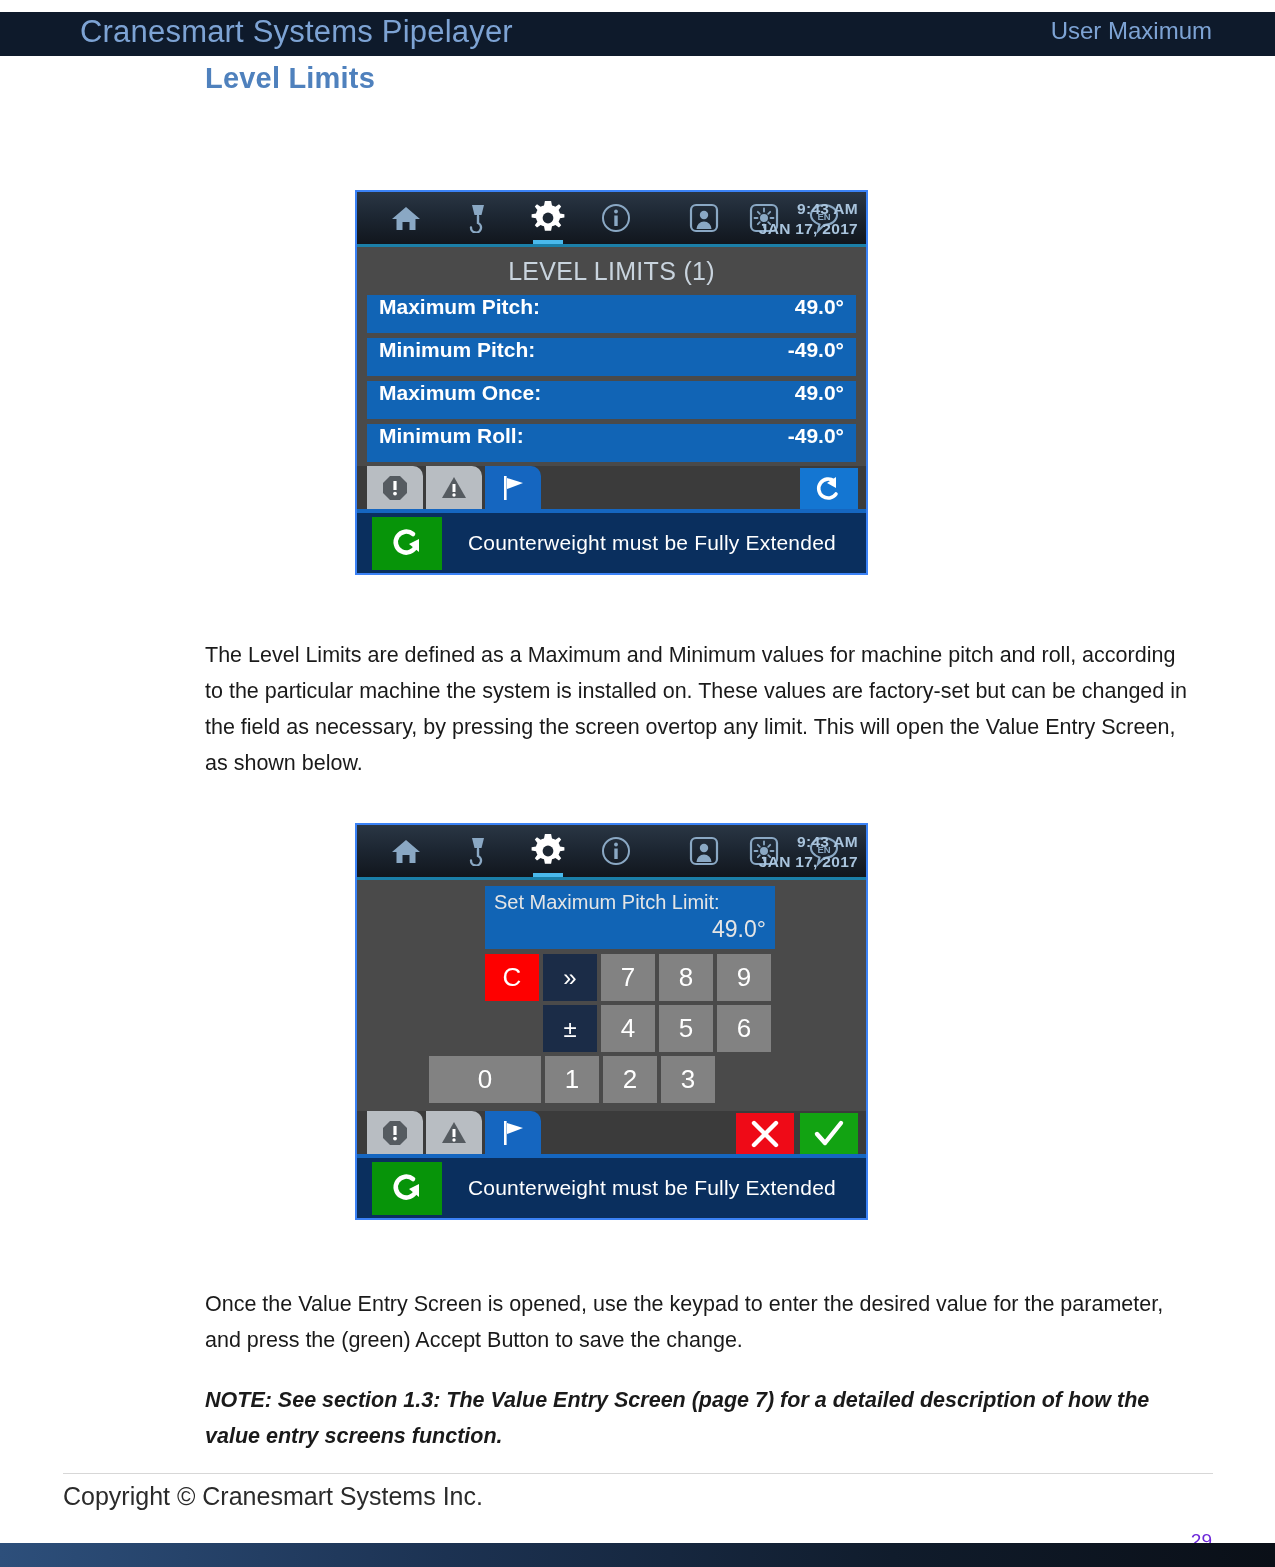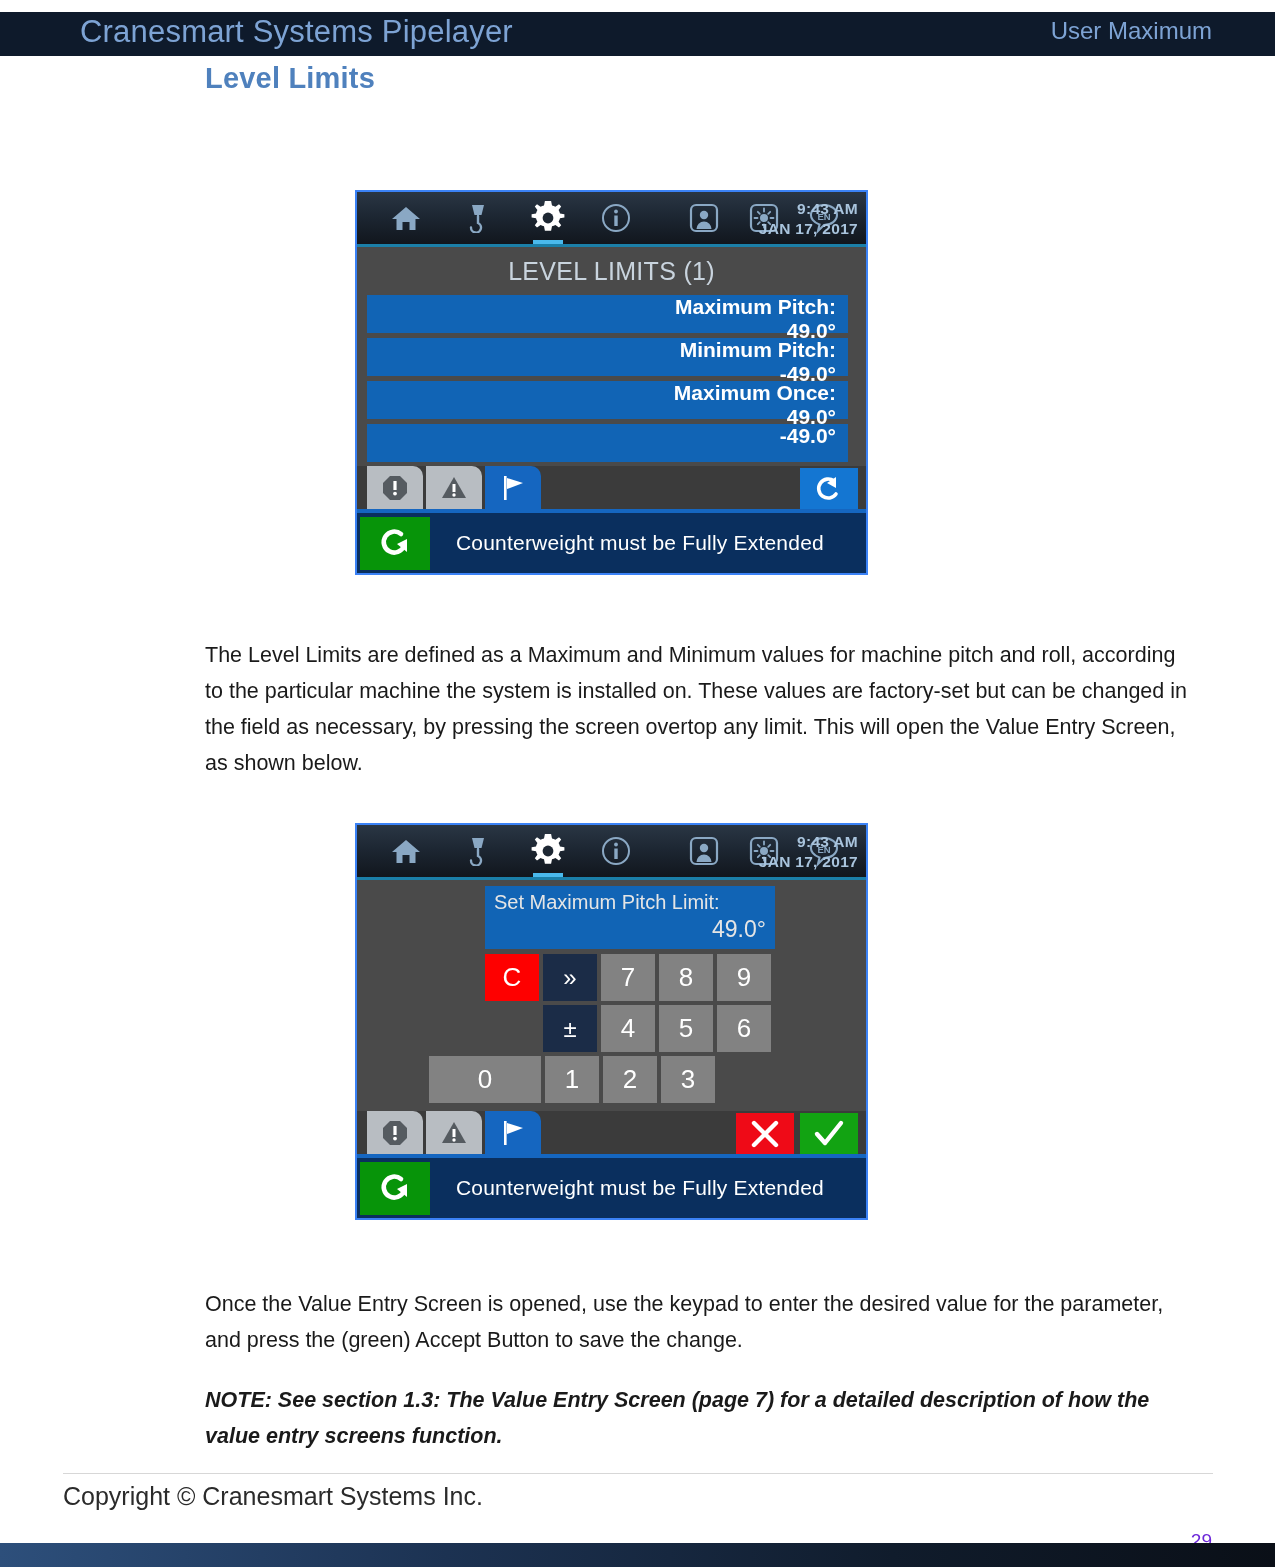--- a/index.html
+++ b/index.html
@@ -119,30 +119,29 @@
 
   .dev-screen-title {
     text-align: center;
     color: #c9d4de;
     font-size: 25px;
     padding: 10px 0 9px 0;
     letter-spacing: 0.3px;
   }
 
   .limit-row {
-    margin: 0 18px 5px 10px;
+    margin: 0 10px 5px 10px;
     height: 38px;
     background: #1164b5;
     display: flex;
-    align-items: flex-end;
+    align-items: flex-start;
     padding: 0 12px;
     color: #ffffff;
     font-size: 21px;
     font-weight: bold;
-    flex-direction: column;
   }
   .limit-row .lbl { flex: 1; text-align: left; }
   .limit-row .val { text-align: right; }
 
   
   .dev-btnbar {
     position: relative;
     height: 47px;
     background: #3b3b3b;
     display: flex;
@@ -179,21 +178,21 @@
   .sq-btn.blue { background: #1476d2; }
   .sq-btn.red { background: #ef0a17; }
   .sq-btn.green { background: #12a312; }
 
   
   .dev-status {
     height: 60px;
     background: #0a2f5e;
     display: flex;
     align-items: center;
-    padding: 3px;
+    padding: 15px;
   }
   .status-icon {
     width: 70px;
     height: 53px;
     background: #079409;
     display: flex;
     align-items: center;
     justify-content: center;
     flex: none;
   }
@@ -357,20 +356,21 @@
     </div>
     <div class="limit-row">
       <span class="lbl">Minimum Pitch:</span>
       <span class="val">-49.0°</span>
     </div>
     <div class="limit-row">
       <span class="lbl">Maximum Once:</span>
       <span class="val">49.0°</span>
     </div>
     <div class="limit-row" style="margin-bottom:4px;">
+      <span class="lbl">Minimum Roll:</span>
       <span class="val">-49.0°</span>
     </div>
   </div>
 
   <div class="dev-btnbar">
     <div class="tab-btn grey">
       <svg width="28" height="28" viewBox="0 0 28 28">
         <polygon points="9,2 19,2 26,9 26,19 19,26 9,26 2,19 2,9" fill="#555b60"></polygon>
         <rect x="12.4" y="7" width="3.2" height="9" fill="#ffffff"></rect>
         <circle cx="14" cy="19.6" r="1.9" fill="#ffffff"></circle>

